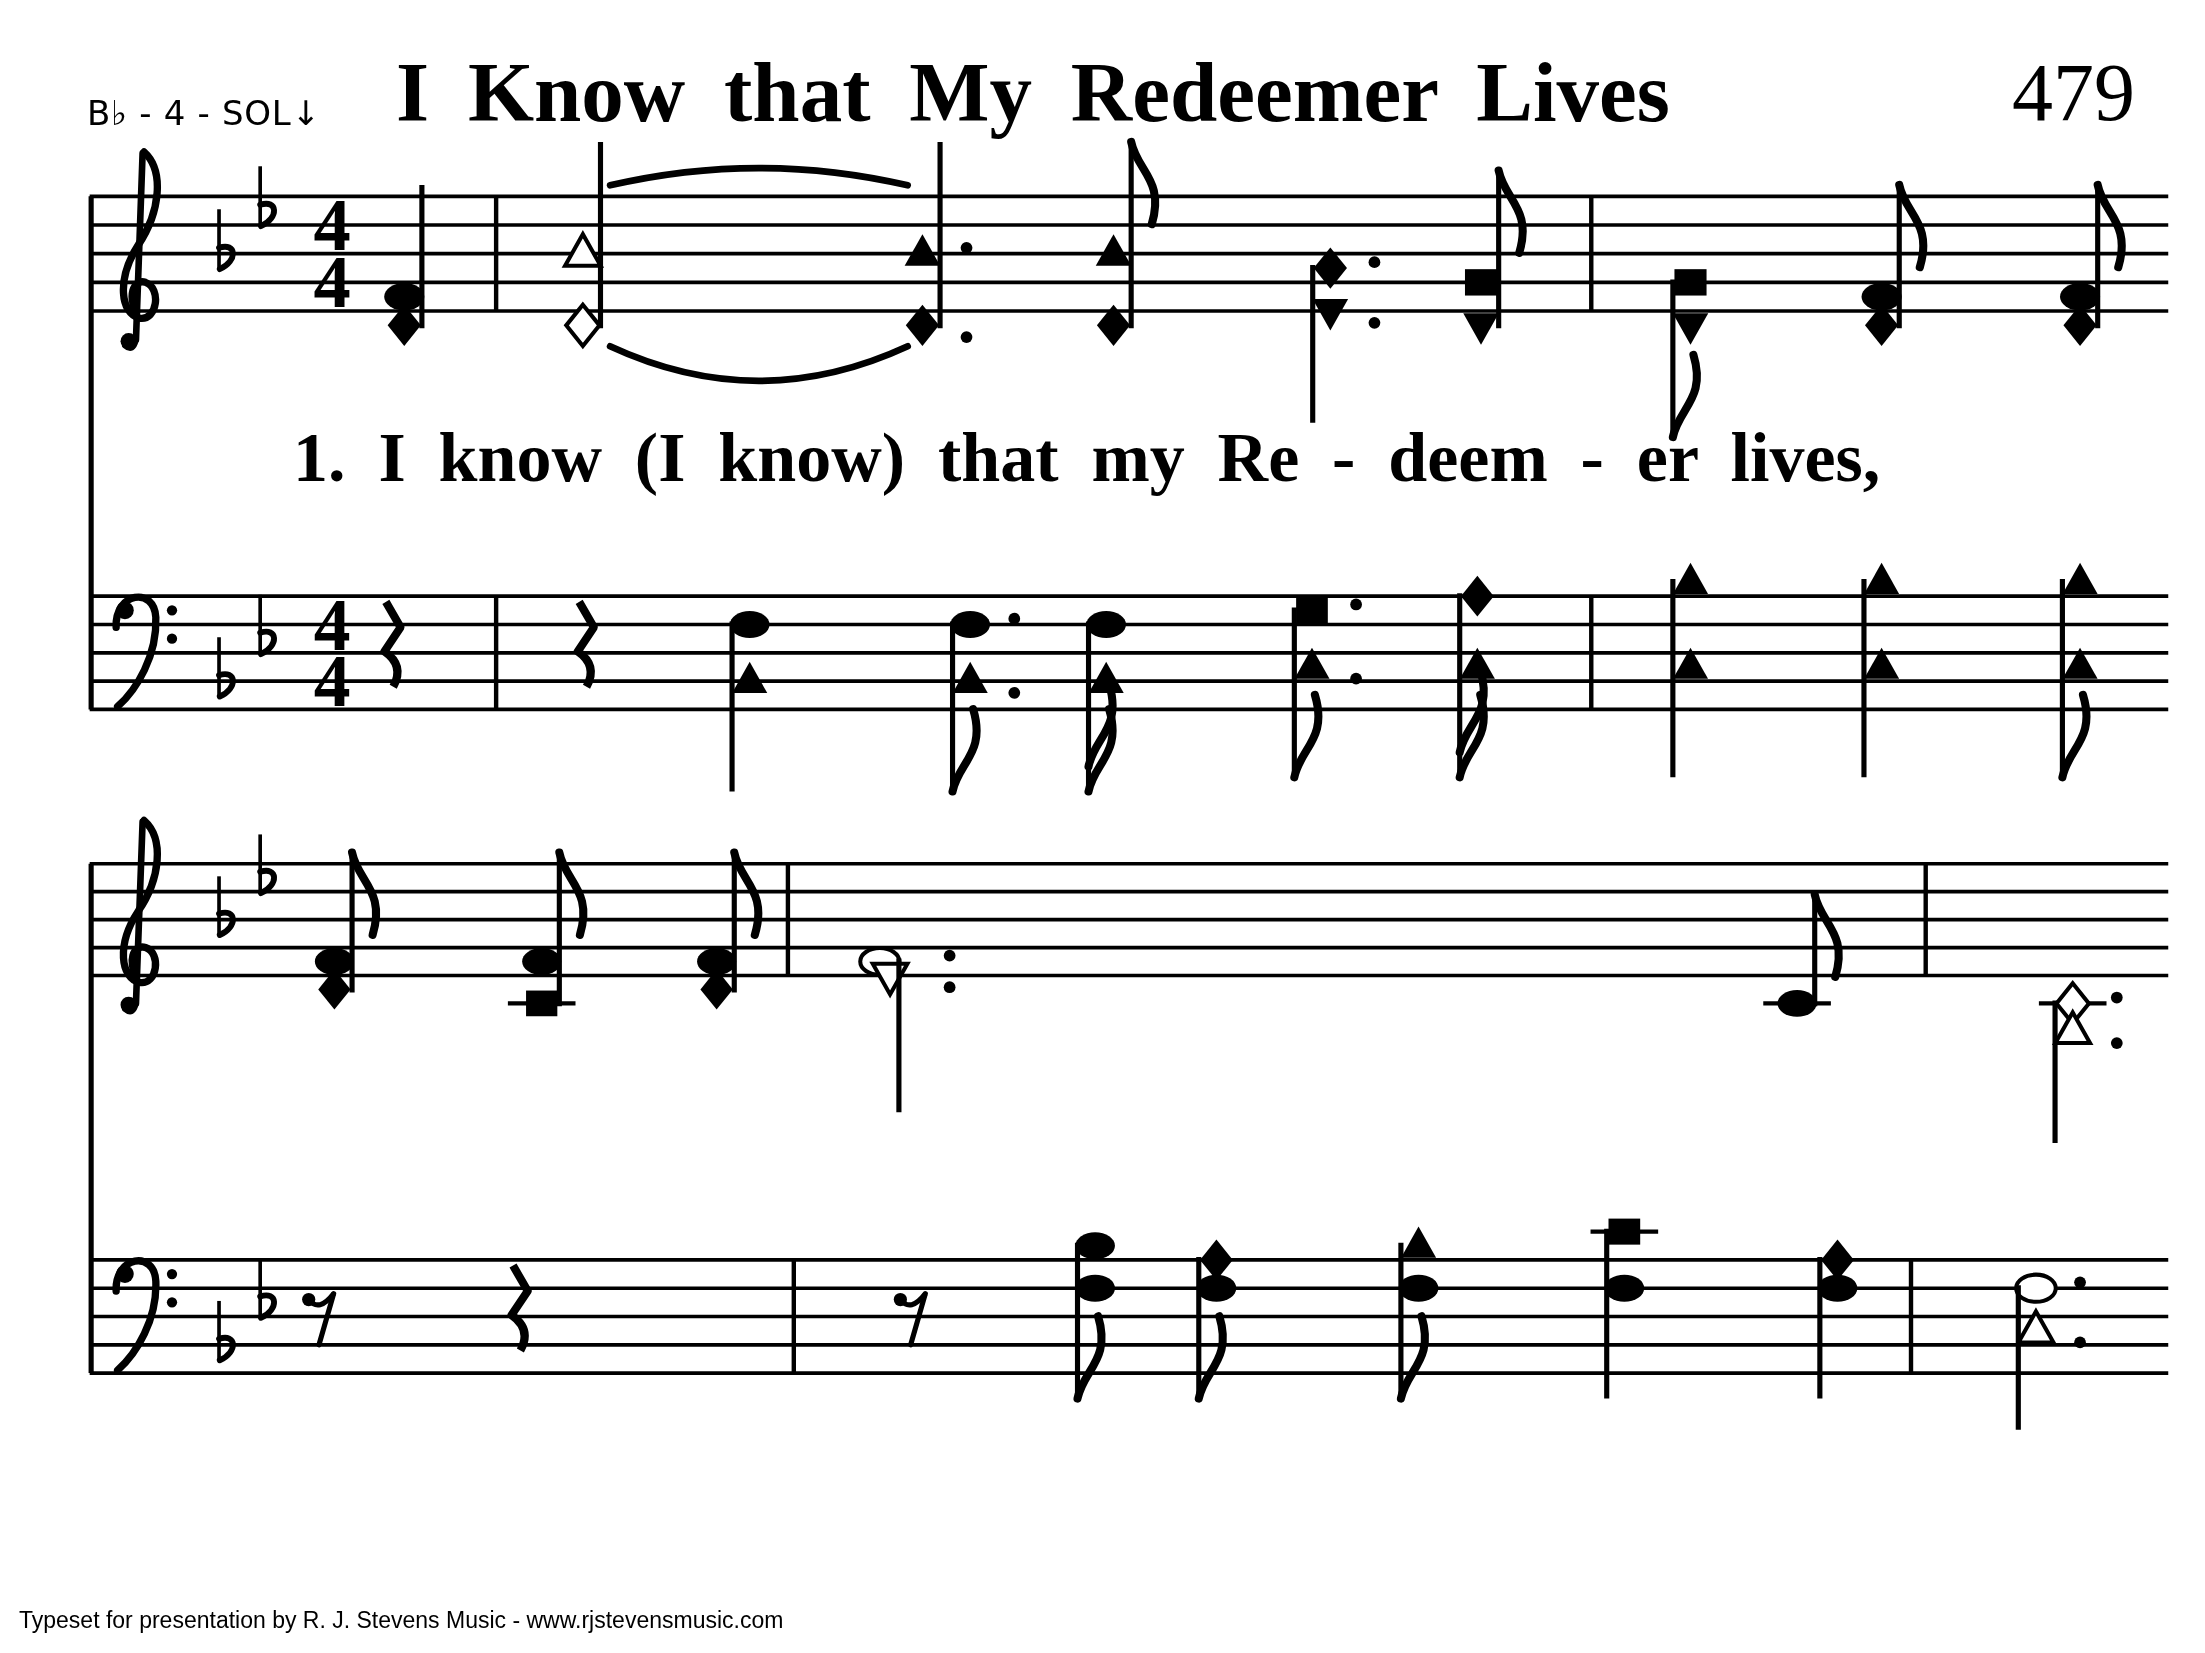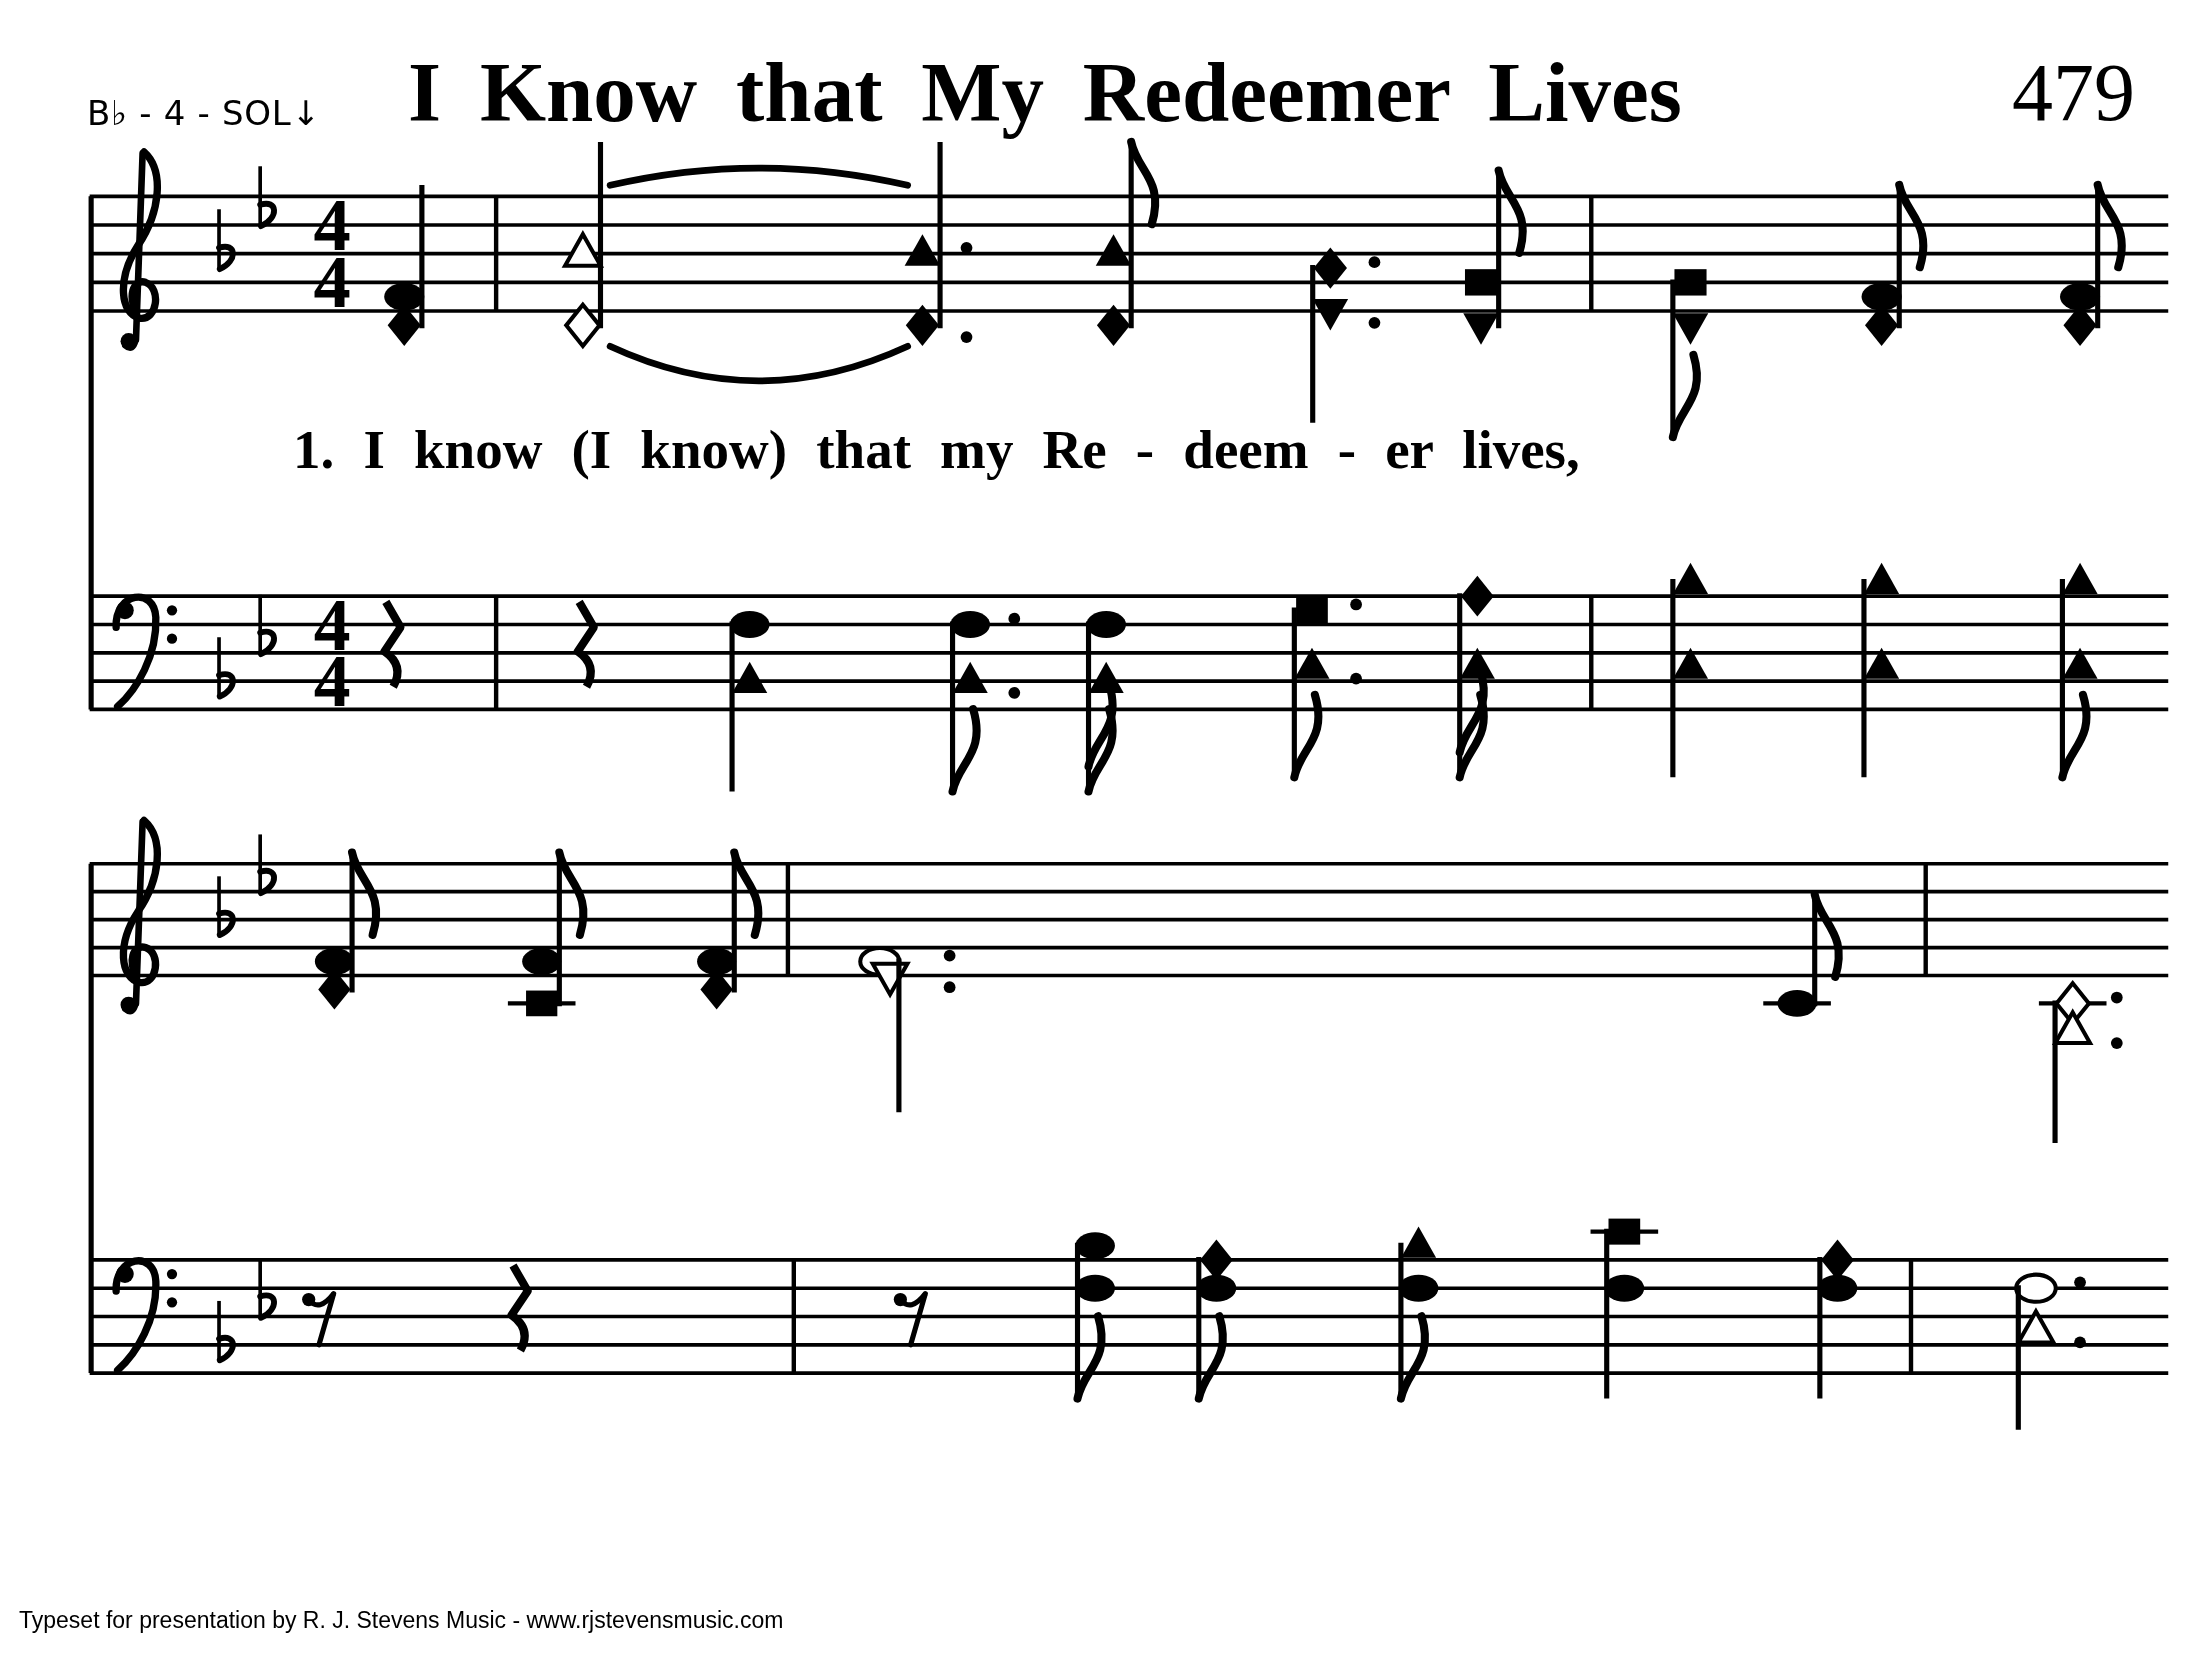--- a/index.html
+++ b/index.html
@@ -1,24 +1,24 @@
 <!DOCTYPE html>
 <html style="font-size:11.8px"><head>
 <meta charset="utf-8">
 <style>
   html,body{margin:0;padding:0;background:#fff;}
   .page{position:relative;width:2205px;height:1654px;background:#fff;color:#000;overflow:hidden;
         font-family:"Liberation Serif","DejaVu Serif",serif;}
   .key-label{position:absolute;left:87px;top:93px;font-family:"DejaVu Sans","Liberation Sans",sans-serif;
         font-size:34px;letter-spacing:0.7px;white-space:nowrap;}
-  .title{position:absolute;left:408px;top:43px;font-size:85px;font-weight:bold;letter-spacing:0px;
+  .title{position:absolute;left:396px;top:43px;font-size:85px;font-weight:bold;letter-spacing:0px;
         word-spacing:17.6px;white-space:nowrap;}
   .hymn-number{position:absolute;right:70px;top:46px;font-size:82px;font-weight:normal;}
   .lyric{position:absolute;font-weight:bold;white-space:nowrap;}
-  .line1{left:293px;top:418px;font-size:55px;word-spacing:15.4px;}
+  .line1{left:293px;top:418px;font-size:70px;word-spacing:15.4px;}
   .line2{left:239px;top:1079px;font-size:74px;word-spacing:26.5px;}
   .footer{position:absolute;left:19px;top:1607px;font-family:"Liberation Sans","DejaVu Sans",sans-serif;
         font-size:23px;color:#000000;letter-spacing:0px;white-space:nowrap;}
   #music{position:absolute;left:0;top:0;width:2205px;height:1654px;}
 </style>
 </head>
 <body>
 
 <div class="page">
   <div class="key-label">B♭ - 4 - SOL↓</div>

